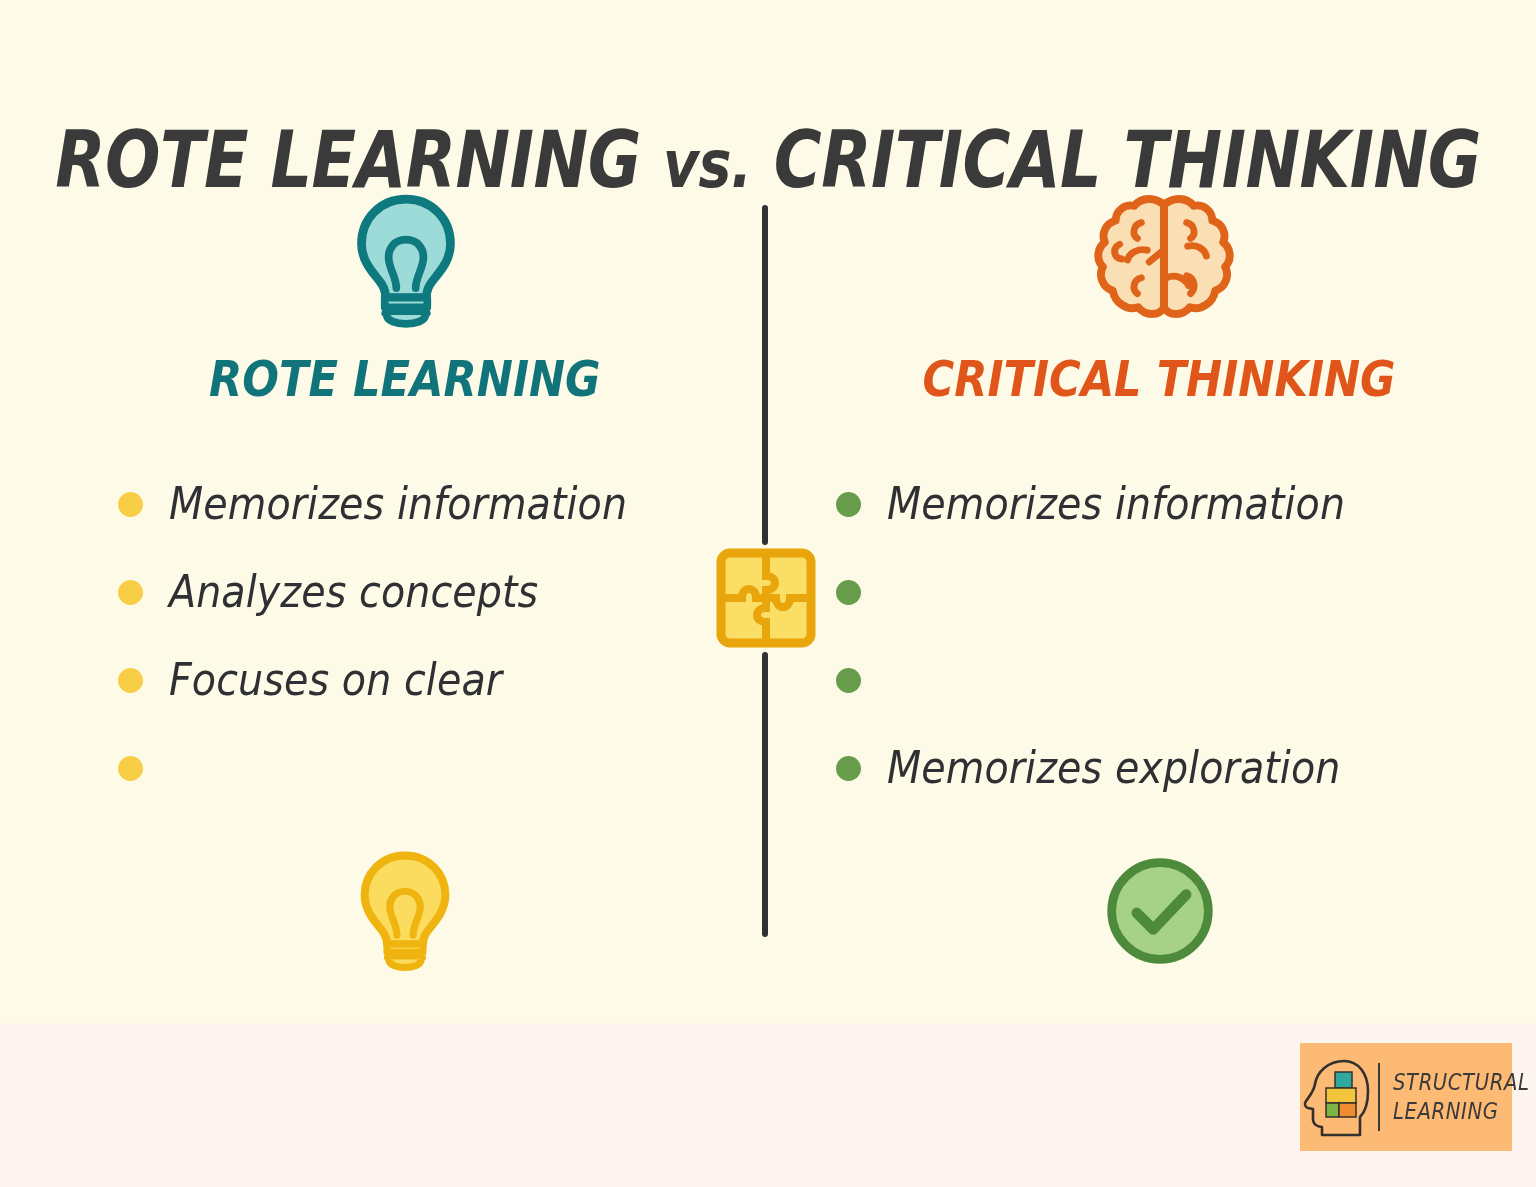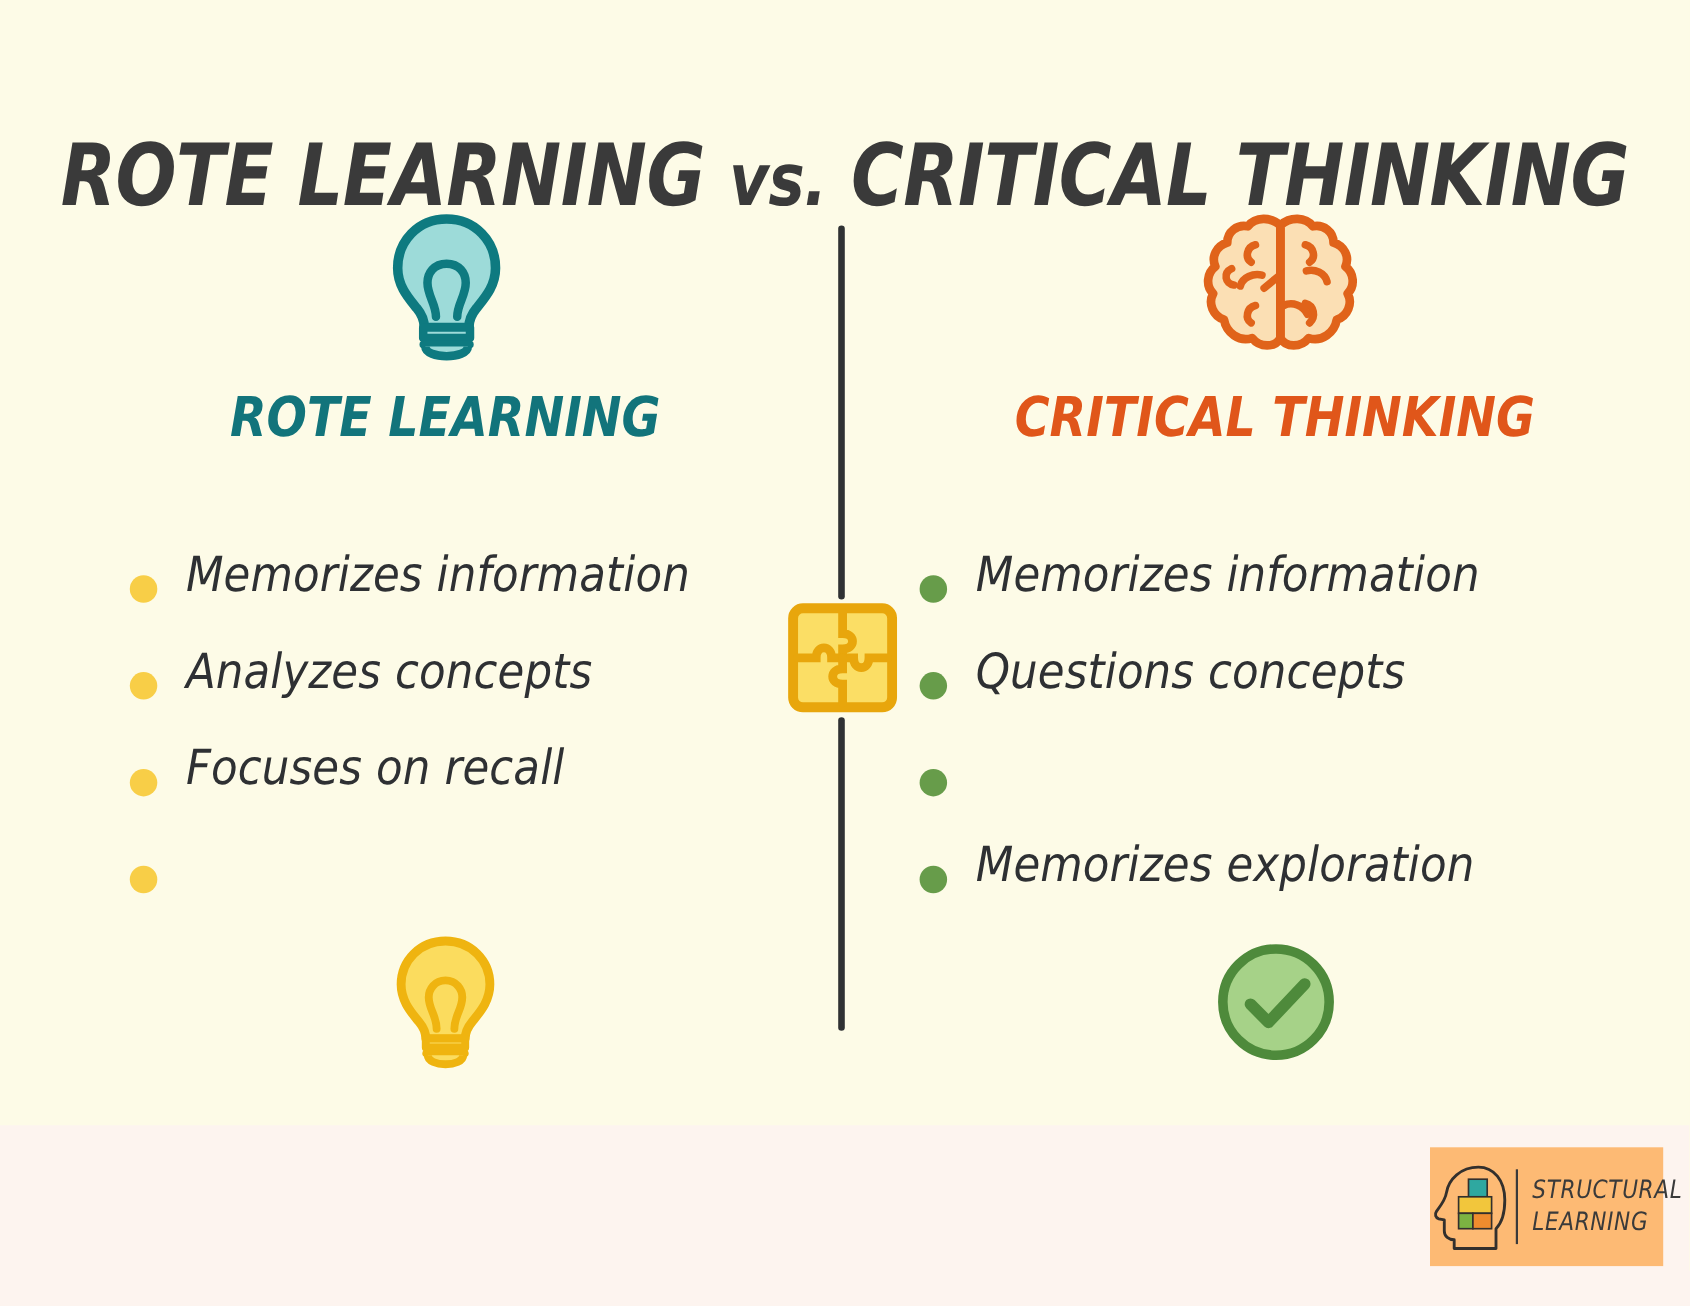--- a/index.html
+++ b/index.html
@@ -112,21 +112,21 @@
     list-style: none;
     margin: 0;
     padding: 0;
     margin-top: 50px;
   }
   .col-left  .bullet-list { padding-left: 58px; }
   .col-right .bullet-list { padding-left: 46px; }
 
   .bullet-item {
     display: flex;
-    align-items: flex-end;
+    align-items: center;
     height: 88px;
   }
   .bullet-dot {
     width: 25px;
     height: 25px;
     border-radius: 50%;
     flex: 0 0 25px;
     margin-right: 26px;
   }
   .dot-yellow { background: #F8CE47; }
@@ -239,21 +239,21 @@
       <li class="bullet-item">
         <span class="bullet-dot dot-yellow"></span>
         <span class="bullet-text">Memorizes information</span>
       </li>
       <li class="bullet-item">
         <span class="bullet-dot dot-yellow"></span>
         <span class="bullet-text">Analyzes concepts</span>
       </li>
       <li class="bullet-item">
         <span class="bullet-dot dot-yellow"></span>
-        <span class="bullet-text">Focuses on recall</span>
+        <span class="bullet-text">Focuses on clear</span>
       </li>
       <li class="bullet-item">
         <span class="bullet-dot dot-yellow"></span>
       </li>
     </ul>
 
     <div class="col-icon-bottom">
       <svg viewBox="0 0 116 140" width="104" height="126" aria-hidden="true">
         <path d="M58 8 C32 8 13 28 13 52 C13 69 23 80 31 90 C36 96 38 101 38 107 L78 107 C78 101 80 96 85 90 C93 80 103 69 103 52 C103 28 84 8 58 8 Z" fill="#FBDC5E" stroke="#EFB410" stroke-width="9" stroke-linejoin="round"></path>
         <path d="M58 48 C47 48 41 57 41 65 C41 77 49 84 49 97 M58 48 C69 48 75 57 75 65 C75 77 67 84 67 97" fill="none" stroke="#EFB410" stroke-width="8" stroke-linecap="round"></path>
@@ -294,21 +294,20 @@
 
     <div class="col-heading">CRITICAL THINKING</div>
 
     <ul class="bullet-list">
       <li class="bullet-item">
         <span class="bullet-dot dot-green"></span>
         <span class="bullet-text">Memorizes information</span>
       </li>
       <li class="bullet-item">
         <span class="bullet-dot dot-green"></span>
-        <span class="bullet-text">Questions concepts</span>
       </li>
       <li class="bullet-item">
         <span class="bullet-dot dot-green"></span>
       </li>
       <li class="bullet-item">
         <span class="bullet-dot dot-green"></span>
         <span class="bullet-text">Memorizes exploration</span>
       </li>
     </ul>
 

